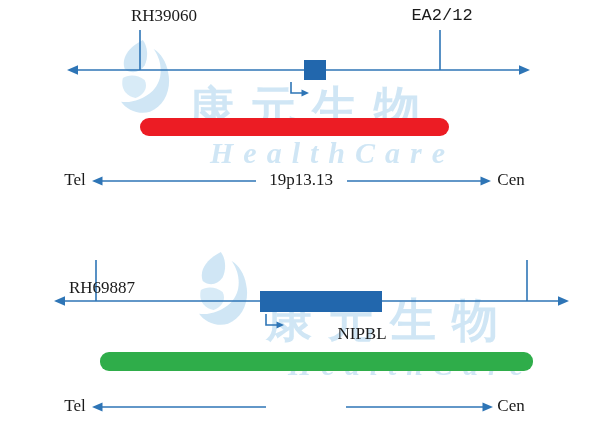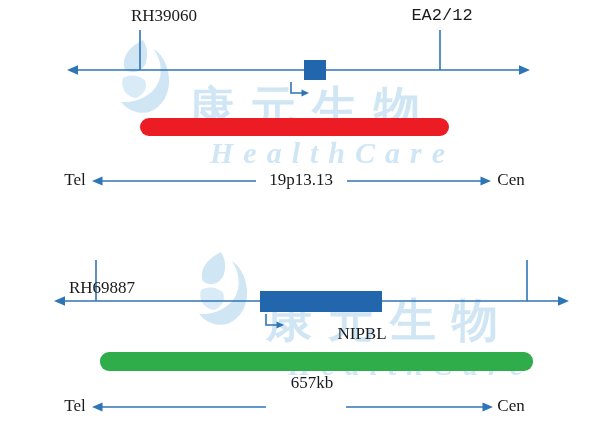--- a/index.html
+++ b/index.html
@@ -126,18 +126,17 @@
     <div class="label" style="left:114px;  top:6px;   width:100px;">RH39060</div>
     <div class="label" style="left:398px; top:6px;   width:88px;font-family:Liberation Mono, monospace;">EA2/12</div>
     <div class="label" style="left:56px;  top:170px; width:38px;">Tel</div>
     <div class="label" style="left:251px; top:170px; width:100px;">19p13.13</div>
     <div class="label" style="left:490px; top:170px; width:42px;">Cen</div>
   </div>
 
   <div class="layer">
     <div class="label" style="left:52px;  top:236px; width:100px;margin-top:42px;">RH69887</div>
     <div class="label" style="left:322px; top:324px; width:80px;font-family:Liberation Serif, serif;">NIPBL</div>
-    <div class="label" style="left:272px; top:373px; width:80px;">657kb</div>
     <div class="label" style="left:56px;  top:396px; width:38px;">Tel</div>
     <div class="label" style="left:490px; top:396px; width:42px;">Cen</div>
   </div>
 
 </div>
 
 </body></html>

